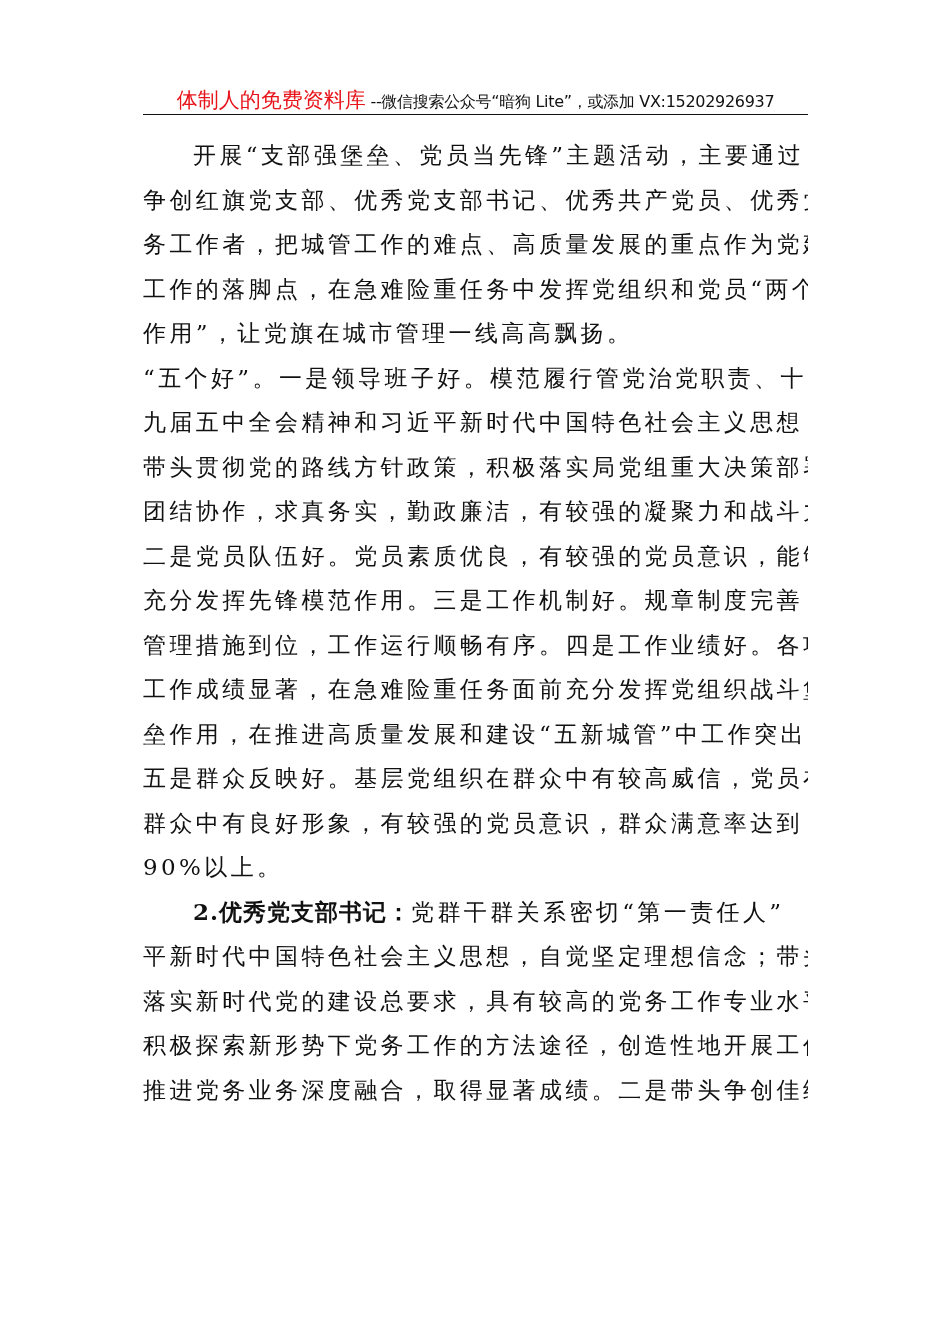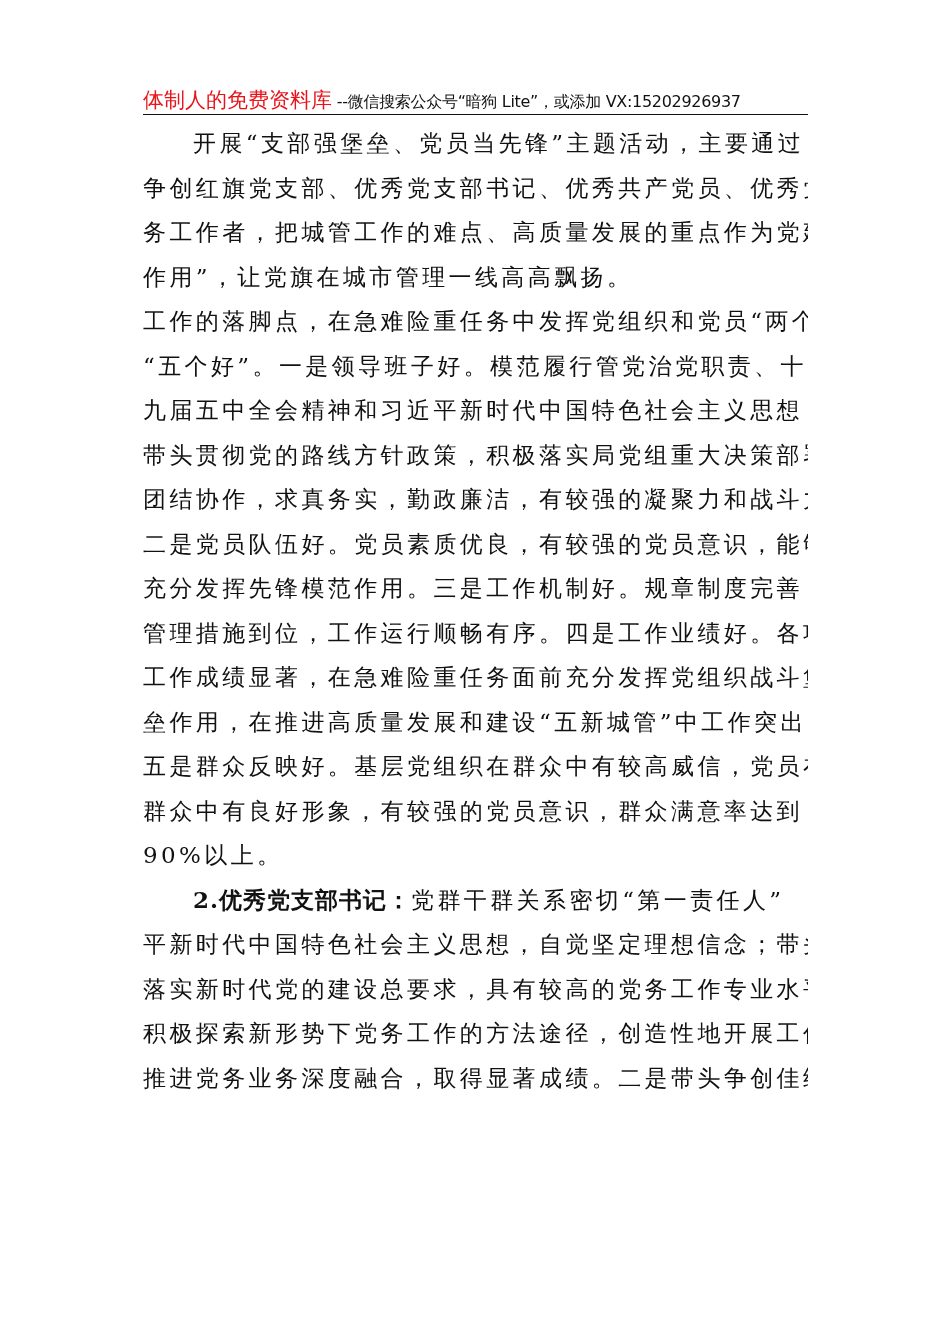--- a/index.html
+++ b/index.html
@@ -1,41 +1,41 @@
 <!DOCTYPE html>
 <html><head>
 <meta charset="utf-8">
 <style>
   html, body { margin:0; padding:0; background:#ffffff; }
   body { width:950px; height:1344px; position:relative; overflow:hidden; font-family:"DejaVu Serif", "Liberation Serif", serif; color:#111; }
-  .header { position:absolute; left:143px; top:86px; width:665px; height:30px; white-space:nowrap; font-family:"DejaVu Sans", "Liberation Sans", sans-serif; }
+  .header { position:absolute; left:143px; top:86px; width:665px; height:30px; white-space:nowrap; font-family:"DejaVu Sans", "Liberation Sans", sans-serif;text-align:center; }
   .header .brand { color:#e8141b; font-size:21px; letter-spacing:0px; }
   .header .info { color:#111; font-size:16px; letter-spacing:-0.3px; }
   .header-rule { position:absolute; left:143px; top:114px; width:665px; height:1px; background:#111; }
-  .body { position:absolute; left:143px; top:121px; width:665px; }
+  .body { position:absolute; left:143px; top:133px; width:665px; }
   .p { font-size:23px; line-height:44.5px; letter-spacing:3.4px; text-align:justify; margin:0; }
   .line { display:block; white-space:nowrap; height:44.5px; overflow:hidden; }
   .indent { padding-left:50px; }
   .b { font-weight:bold; letter-spacing:1px; }
 </style>
 </head>
 <body>
 
 <div class="header">
   <span class="brand">体制人的免费资料库</span><span class="info"> --微信搜索公众号“暗狗 Lite”，或添加 VX:15202926937</span>
 </div>
 <div class="header-rule"></div>
 
 <div class="body">
   <div class="p">
     <span class="line indent">开展“支部强堡垒、党员当先锋”主题活动，主要通过</span>
     <span class="line">争创红旗党支部、优秀党支部书记、优秀共产党员、优秀党</span>
     <span class="line">务工作者，把城管工作的难点、高质量发展的重点作为党建</span>
+    <span class="line">工作的落脚点，在急难险重任务中发挥党组织和党员“两个</span>
     <span class="line">作用”，让党旗在城市管理一线高高飘扬。</span>
-    <span class="line">工作的落脚点，在急难险重任务中发挥党组织和党员“两个</span>
   </div>
 
   <div class="p">
     <span class="line">“五个好”。一是领导班子好。模范履行管党治党职责、十</span>
     <span class="line">九届五中全会精神和习近平新时代中国特色社会主义思想，</span>
     <span class="line">带头贯彻党的路线方针政策，积极落实局党组重大决策部署</span>
     <span class="line">团结协作，求真务实，勤政廉洁，有较强的凝聚力和战斗力</span>
     <span class="line">二是党员队伍好。党员素质优良，有较强的党员意识，能够</span>
     <span class="line">充分发挥先锋模范作用。三是工作机制好。规章制度完善，</span>
     <span class="line">管理措施到位，工作运行顺畅有序。四是工作业绩好。各项</span>

